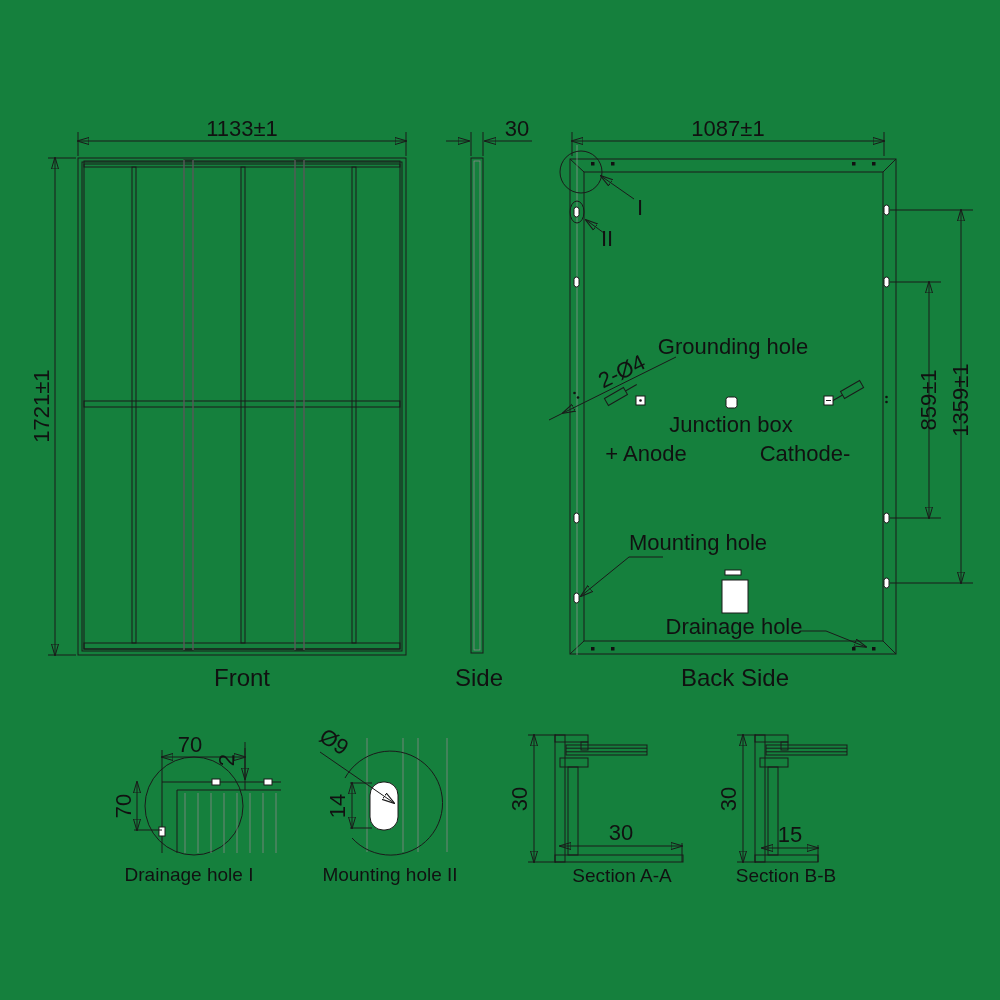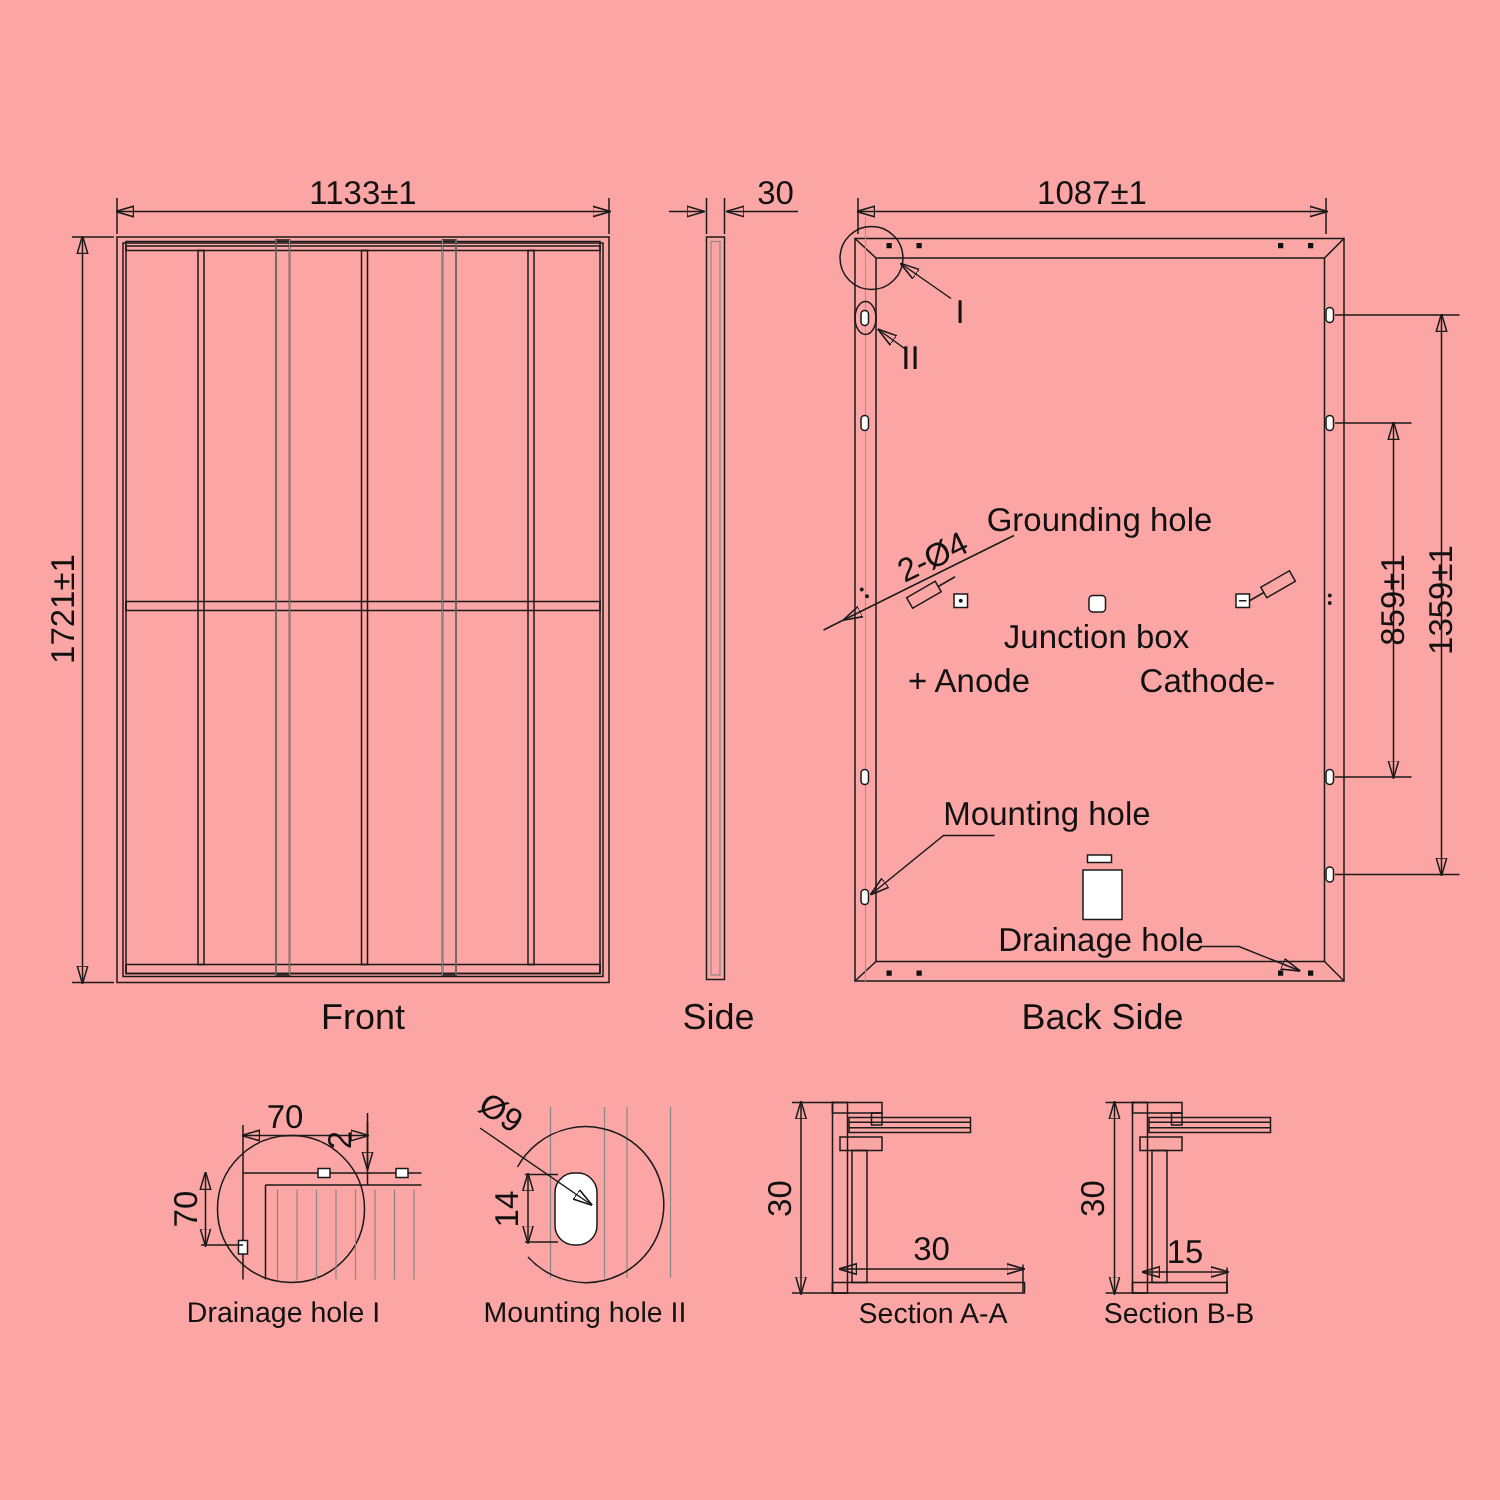--- a/index.html
+++ b/index.html
@@ -1,16 +1,16 @@
 <!DOCTYPE html>
 <html><head>
 <meta charset="utf-8">
 <style>
   html,body{margin:0;padding:0;background:#ffffff;}
-  #canvas{position:relative;width:1000px;height:1000px;background:#fca5a5;overflow:hidden;}
+  #canvas{position:relative;width:1000px;height:1000px;background:#15803d;overflow:hidden;}
   svg{display:block;}
   svg line, svg rect, svg path, svg circle, svg ellipse, svg polyline{
     stroke:#1a1a1a; fill:none; stroke-width:1; vector-effect:none;
   }
   svg text{fill:#111; stroke:none; font-family:"Liberation Sans","DejaVu Sans",sans-serif;}
   .dim{font-size:22px;}
   .lbl{font-size:24px;}
   .ann{font-size:22px;}
   .sub{font-size:19px;}
   .mid{text-anchor:middle;}

